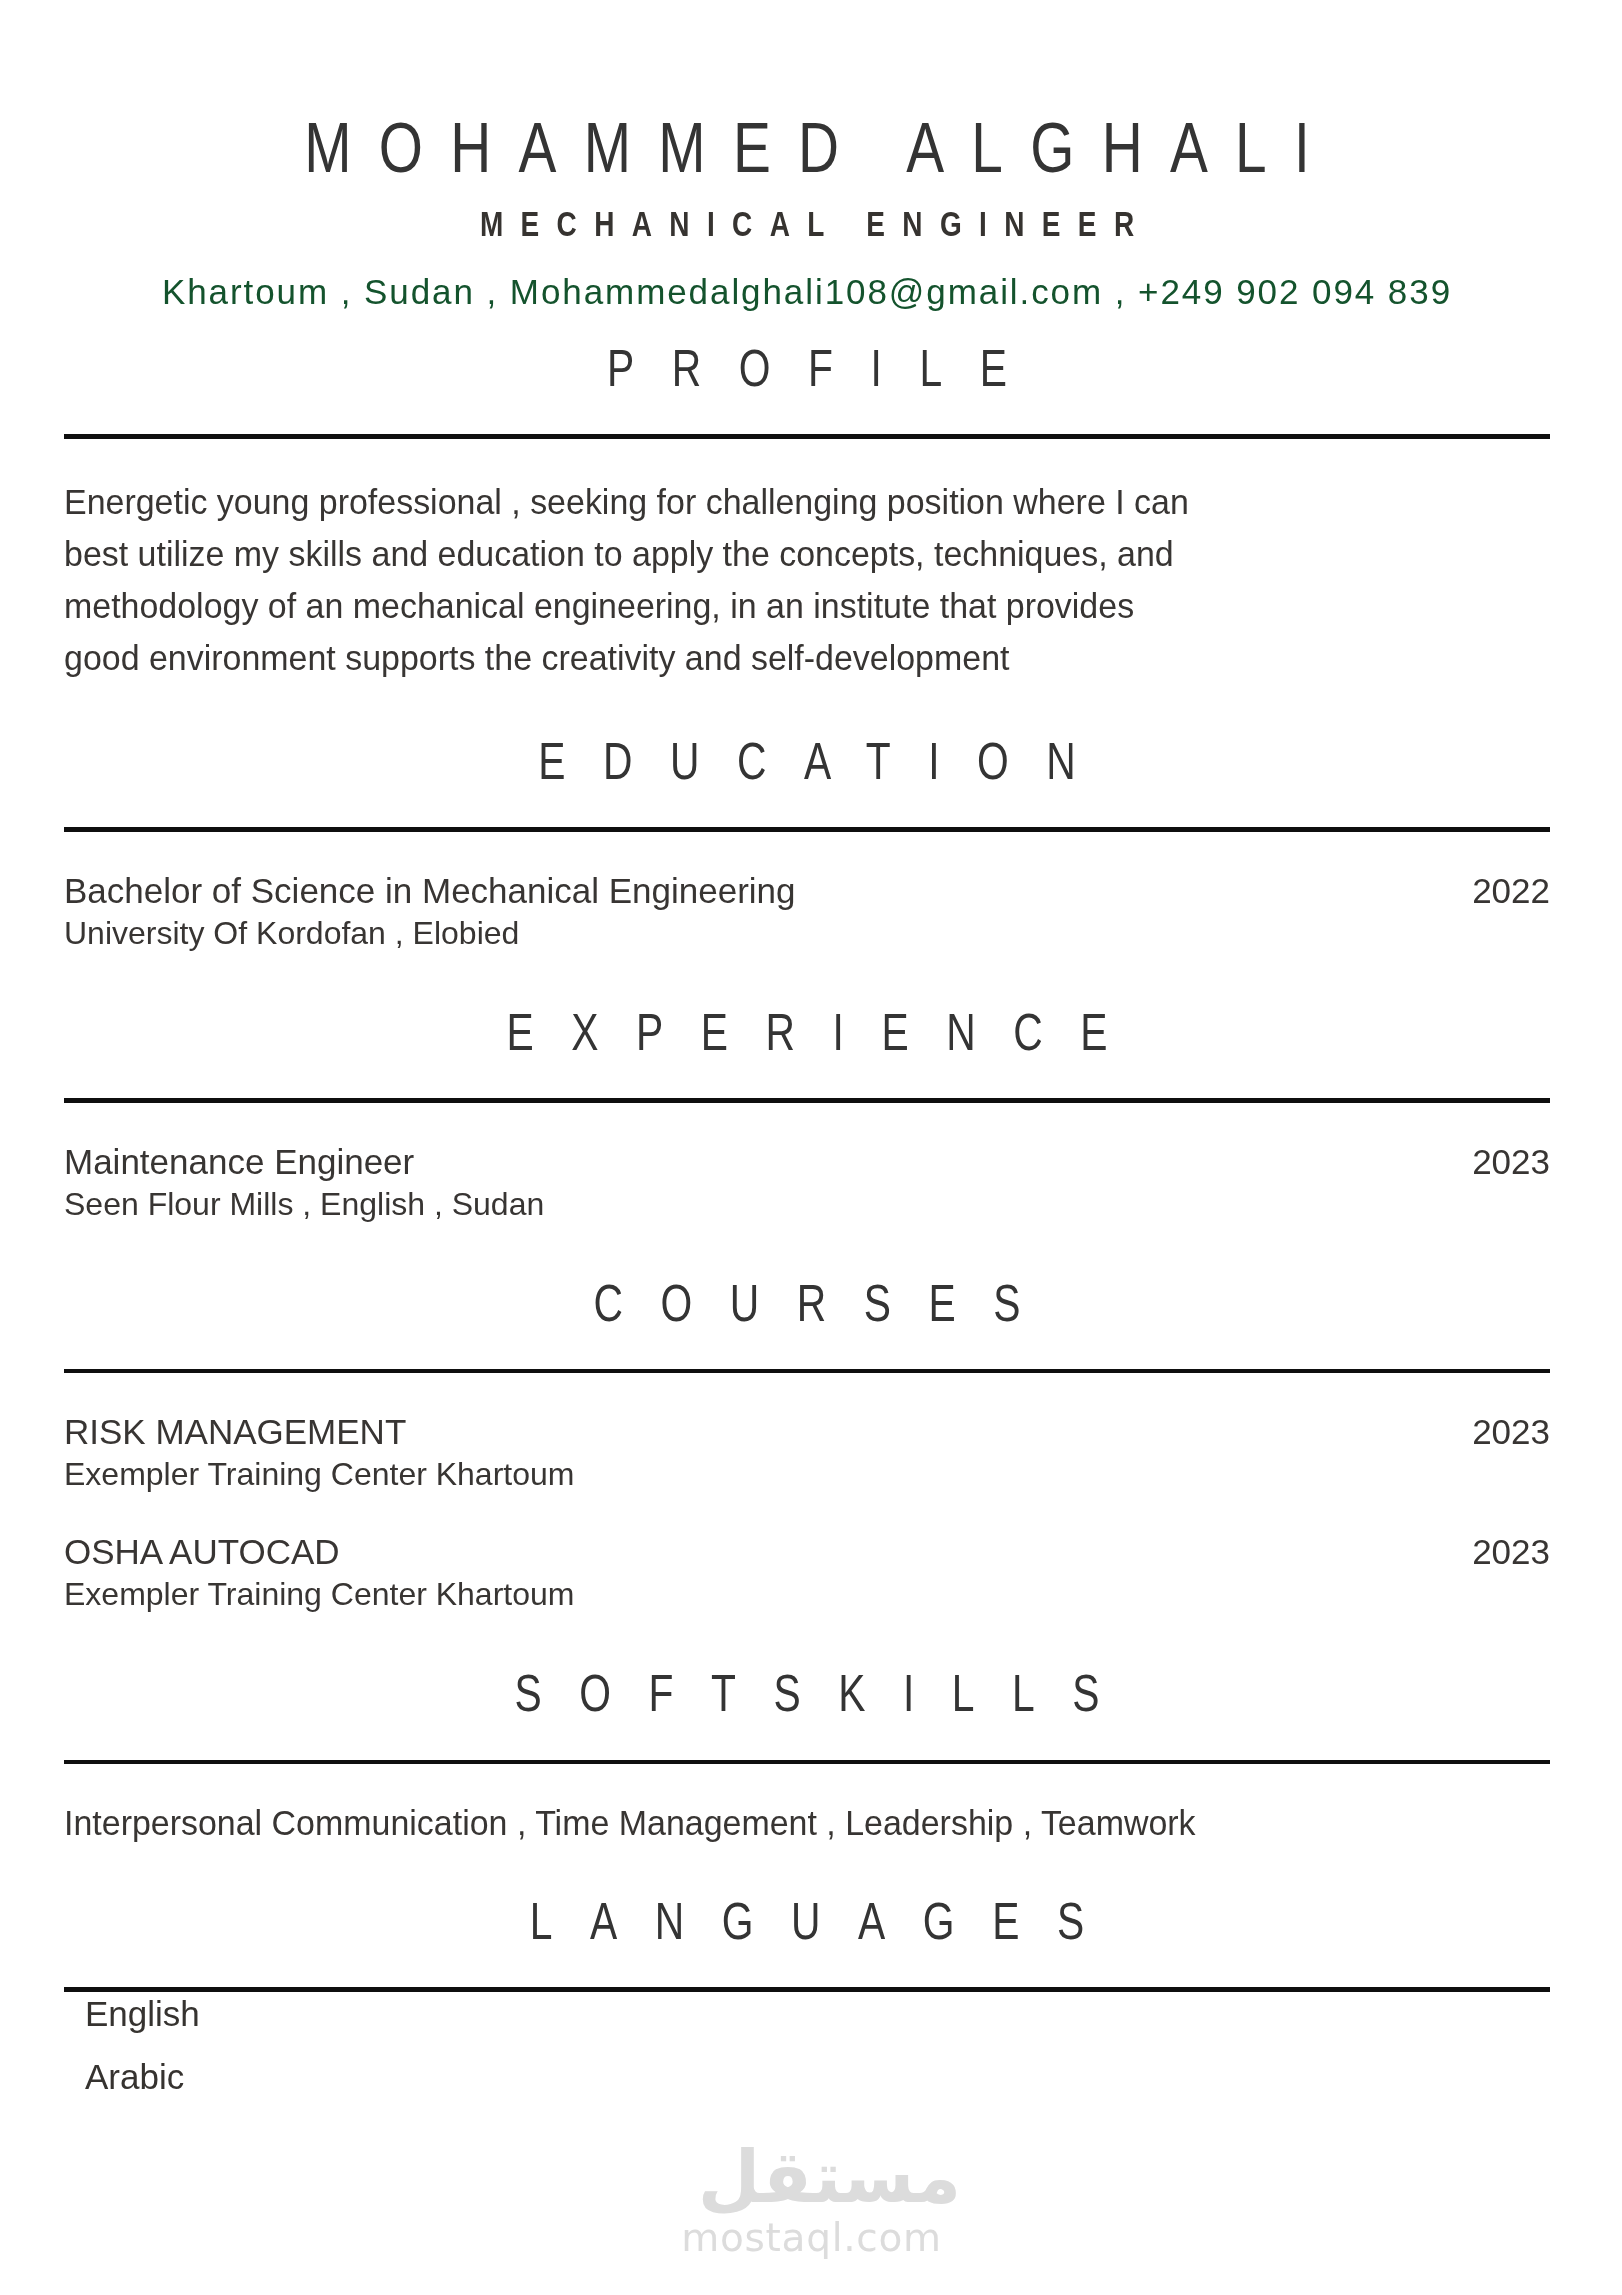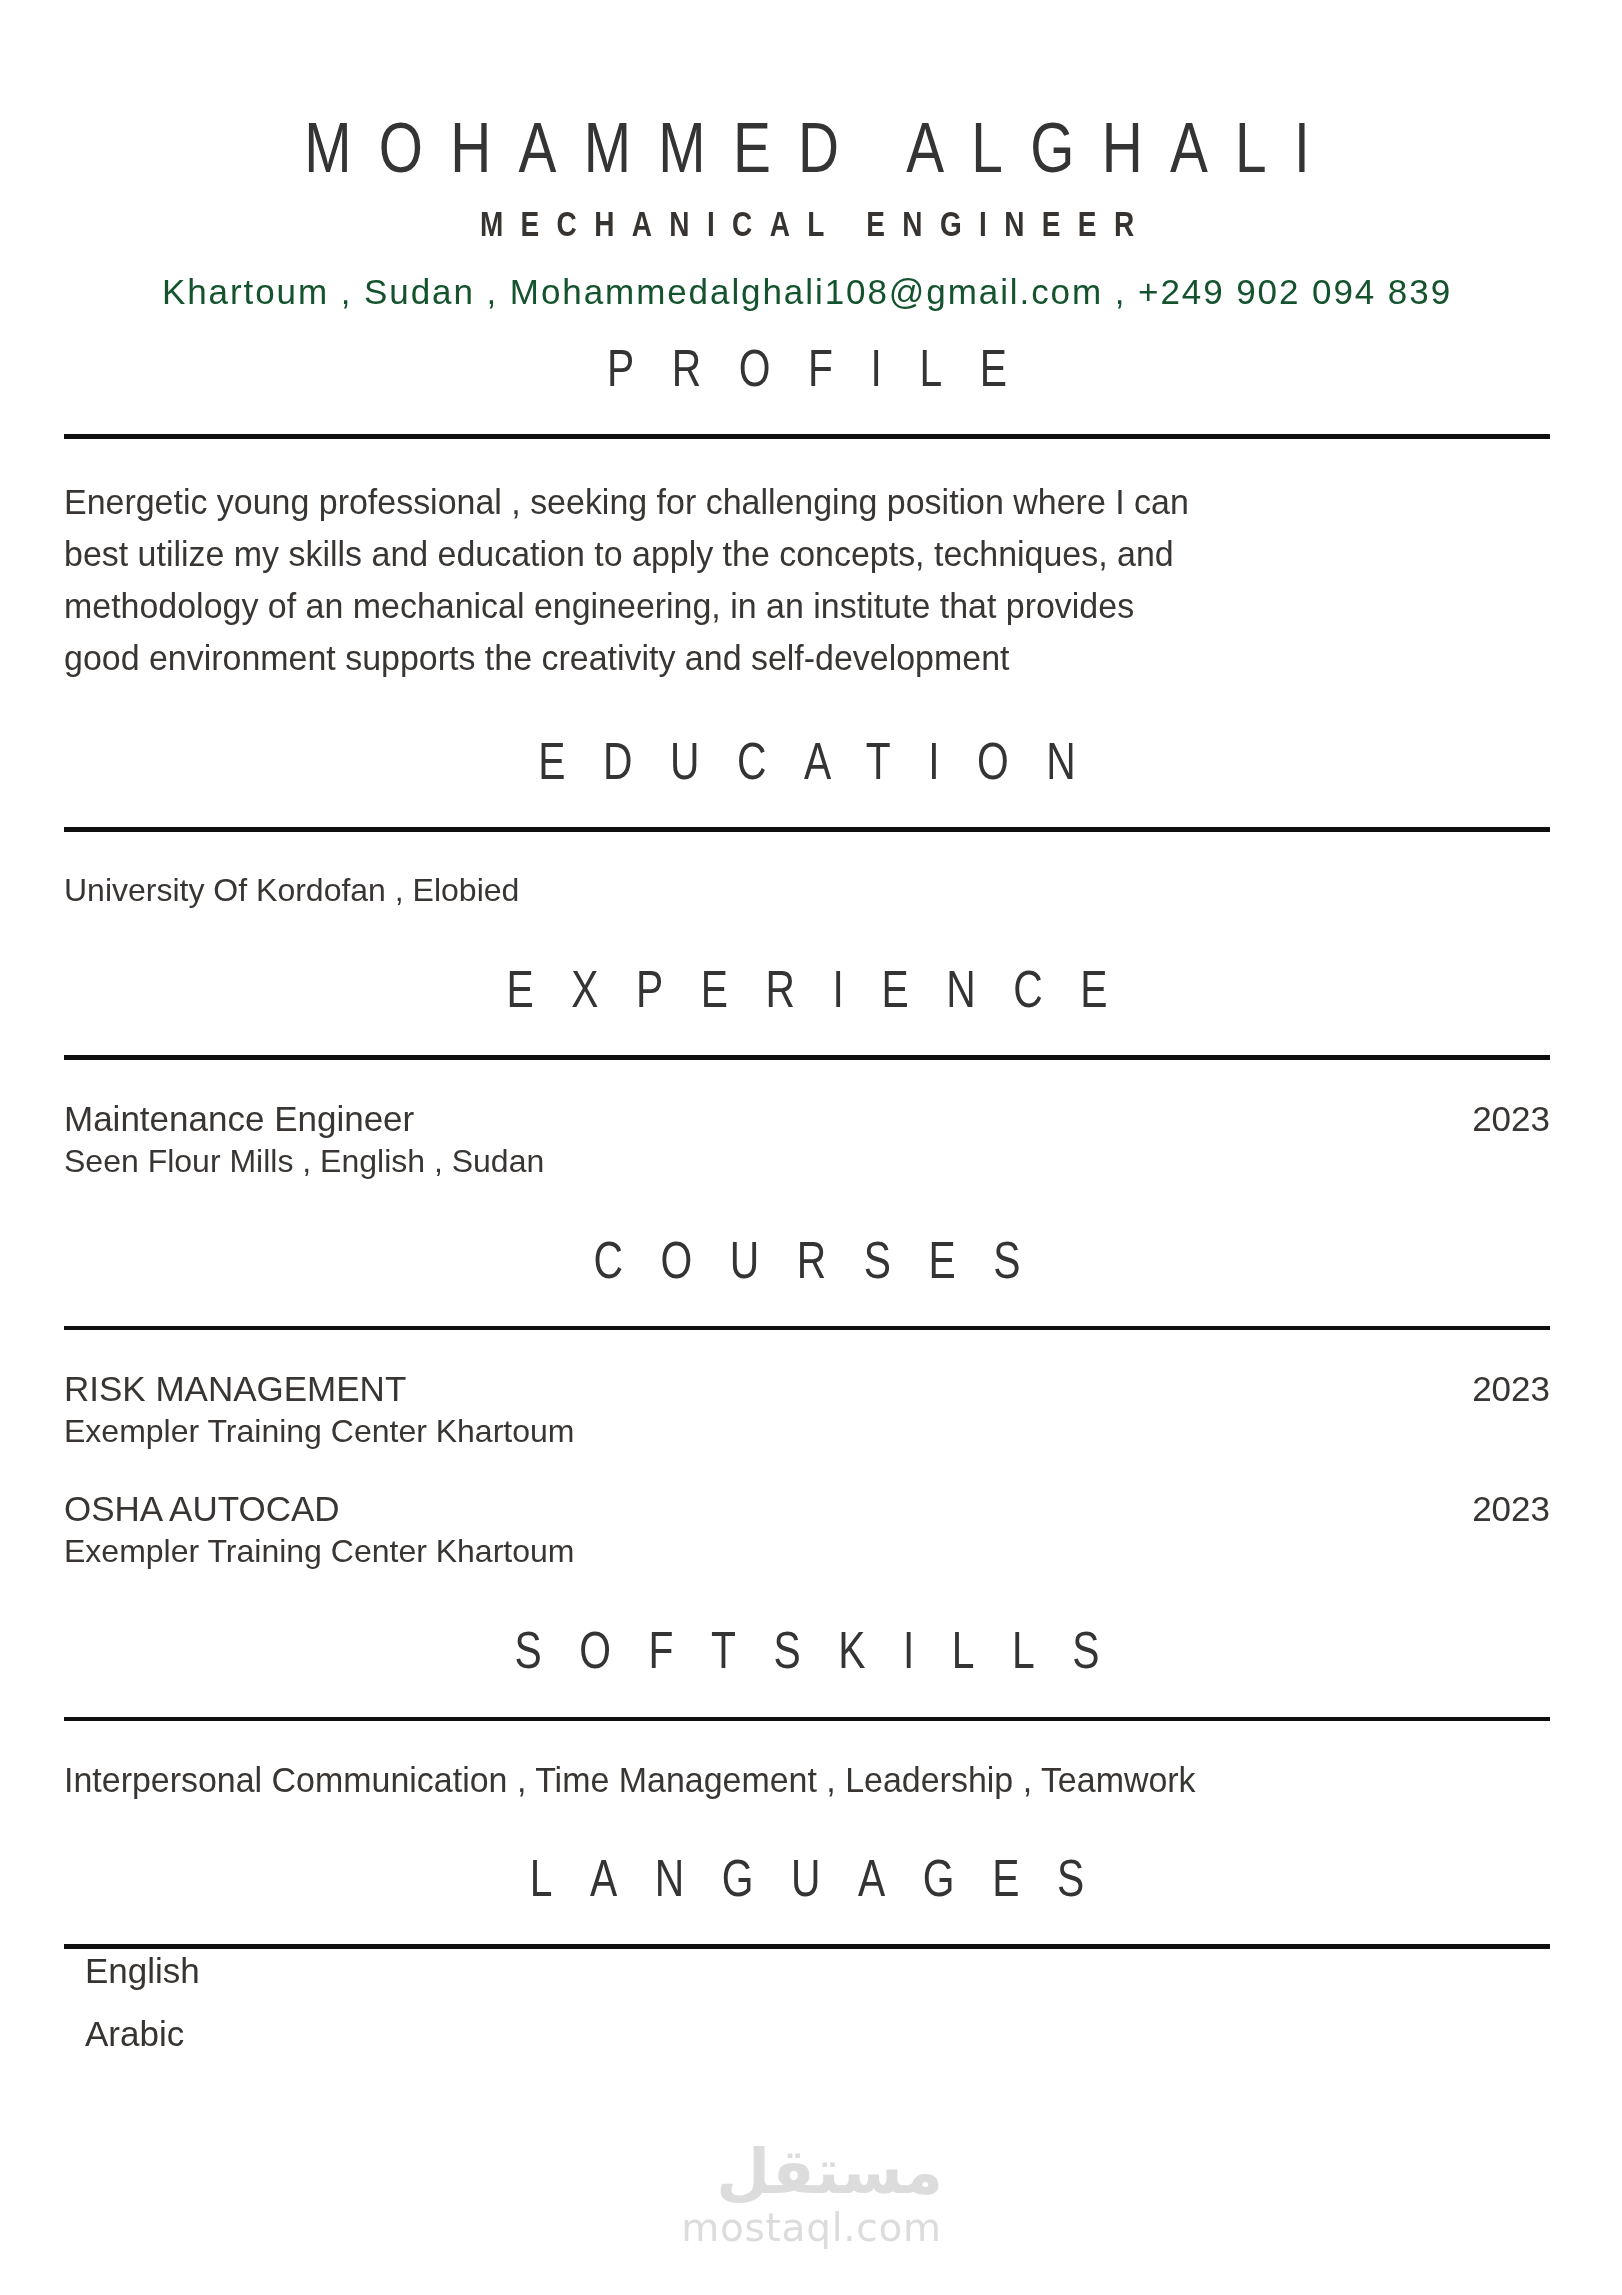--- a/index.html
+++ b/index.html
@@ -102,21 +102,21 @@
     position: absolute;
     top: 2141px;
     left: 0;
     right: 0;
     text-align: center;
     color: #dcdcdc;
     pointer-events: none;
   }
   .wm-ar {
     font-family: "DejaVu Sans", sans-serif;
-    font-size: 62px;
+    font-size: 72px;
     line-height: 1;
     font-weight: 700;
     direction: rtl;
     margin-left: 36px;
   }
   .wm-site {
     margin-top: 5.2px;
     font-family: "DejaVu Sans", sans-serif;
     font-size: 39px;
     line-height: 1;
@@ -143,20 +143,24 @@
       <span class="para-line">methodology of an mechanical engineering, in an institute that provides</span>
       <span class="para-line">good environment supports the creativity and self-development</span>
     </div>
   </section>
 
   <section>
     <h3 class="heading cx">EDUCATION</h3>
     <hr class="rule">
     <div class="section-body">
       <div class="entry">
+        <div class="row">
+          <span class="title">Bachelor of Science in Mechanical Engineering</span>
+          <span class="year">2022</span>
+        </div>
         <div class="subtitle">University Of Kordofan , Elobied</div>
       </div>
     </div>
   </section>
 
   <section>
     <h3 class="heading cx">EXPERIENCE</h3>
     <hr class="rule">
     <div class="section-body">
       <div class="entry">

